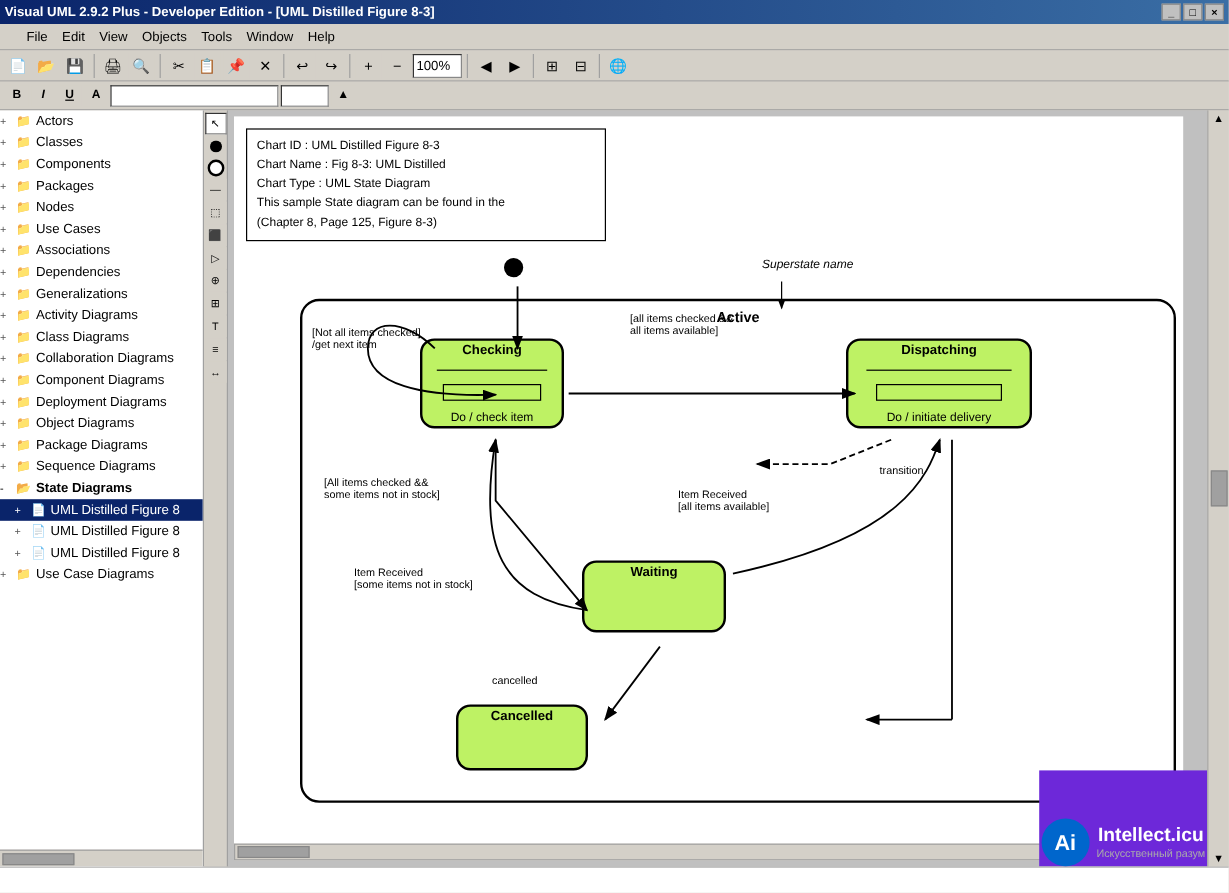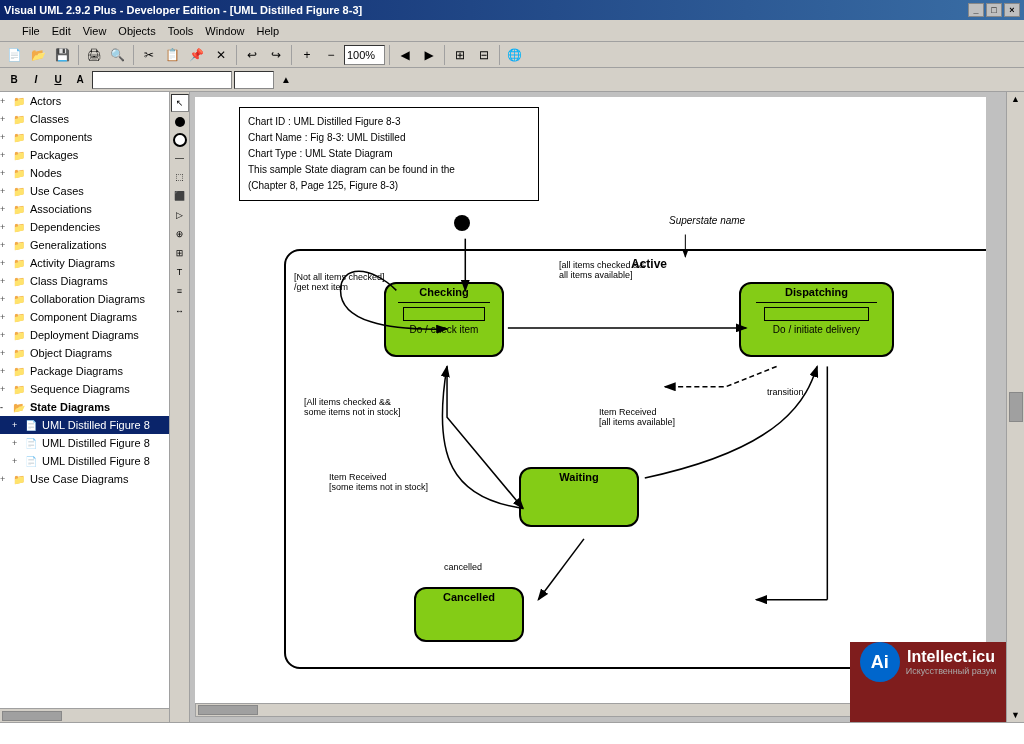--- a/index.html
+++ b/index.html
@@ -45,27 +45,27 @@
     .lt-btn.active { background: white; border: 1px inset #888; }
 
     
     #canvas-area { flex: 1; background: #c0c0c0; position: relative; overflow: hidden; }
     #canvas { background: white; position: absolute; top: 5px; left: 5px; right: 20px; bottom: 5px; overflow: hidden; }
 
     
     #right-scroll { width: 20px; background: #d4d0c8; }
 
     
-    .diagram-container { position: relative; width: 100%; height: 100%; margin-left: 34px; }
+    .diagram-container { position: relative; width: 100%; height: 100%; }
 
     
     .info-box { position: absolute; top: 10px; left: 10px; border: 1px solid black; padding: 6px 8px; font-size: 10px; background: white; line-height: 1.5; }
 
     
-    .state-box { position: absolute; border: 2px solid black; border-radius: 12px; background: #84cc16; display: flex; flex-direction: column; align-items: center; justify-content: flex-start; text-align: center; }
+    .state-box { position: absolute; border: 2px solid black; border-radius: 12px; background: #bef264; display: flex; flex-direction: column; align-items: center; justify-content: space-between; text-align: center; }
     .state-box .state-name { font-weight: bold; font-size: 11px; padding: 2px 4px; }
     .state-box .state-action { font-size: 10px; padding: 1px 4px; }
     .state-box .state-divider { width: 80%; height: 1px; background: black; margin: 2px 0; }
     .state-box .sub-box { border: 1px solid black; width: 70%; height: 14px; margin: 2px 0; }
 
     
     .superstate { position: absolute; border: 2px solid black; border-radius: 16px; background: white; }
     .superstate-label { position: absolute; top: 6px; left: 0; right: 0; text-align: center; font-weight: bold; font-size: 12px; }
 
     
@@ -79,21 +79,21 @@
     .diagram-label-small { position: absolute; font-size: 9px; }
 
     
     #bottom-panel { height: 85px; background: white; border-top: 1px solid #a0a0a0; }
 
     
     #tree-hscroll { height: 14px; background: #d4d0c8; border-top: 1px solid #a0a0a0; display: flex; align-items: center; }
     .hscroll-thumb { width: 60px; height: 10px; background: #a0a0a0; border: 1px solid #888; margin-left: 2px; }
 
     
-    .watermark { position: absolute; bottom: 0; right: 0; width: 156px; height: 80px; background: #7f1d1d; display: flex; align-items: flex-start; justify-content: center; z-index: 100; }
+    .watermark { position: absolute; bottom: 0; right: 0; width: 140px; height: 80px; background: #6d28d9; display: flex; align-items: flex-end; justify-content: center; z-index: 100; }
     .watermark-content { color: white; text-align: center; }
   </style>
 </head>
 <body>
 
 <div id="title-bar">
   <span class="title-text">Visual UML 2.9.2 Plus - Developer Edition - [UML Distilled Figure 8-3]</span>
   <div class="win-controls">
     <div class="win-btn">_</div>
     <div class="win-btn">□</div>

